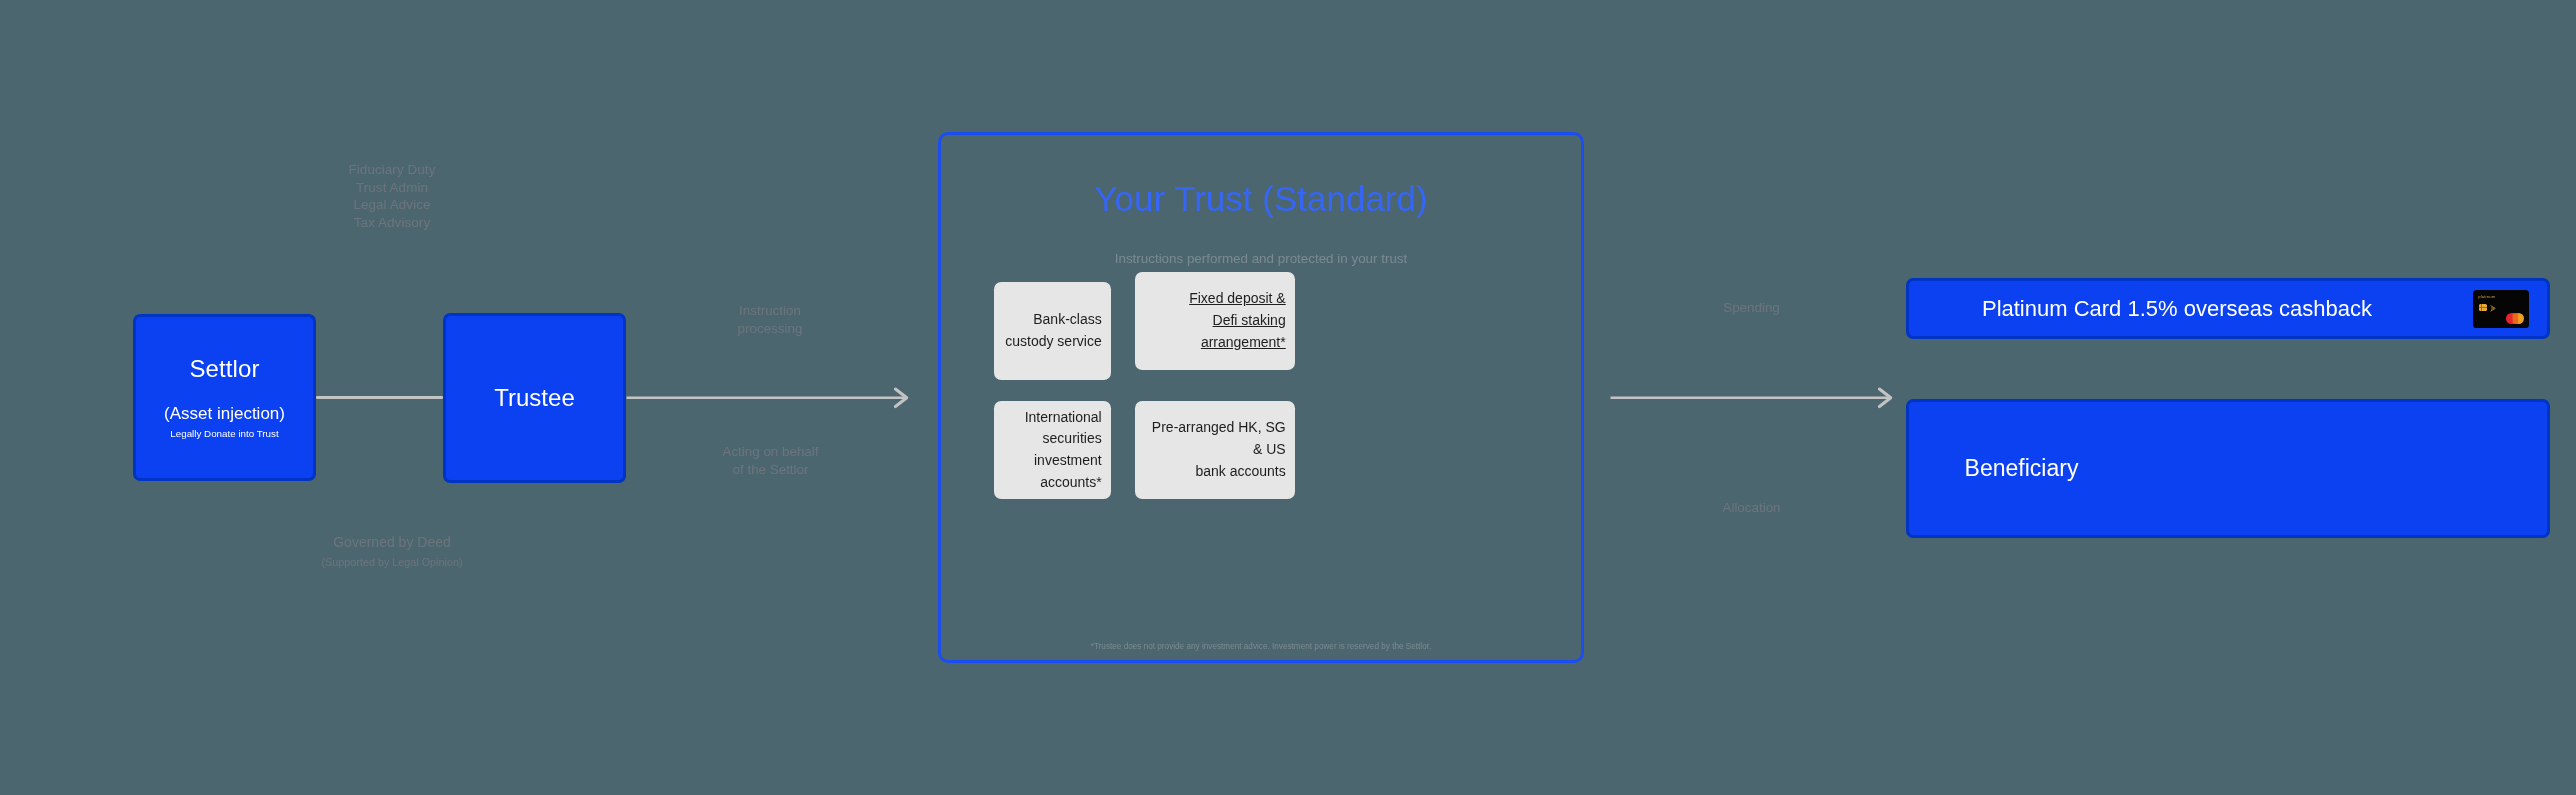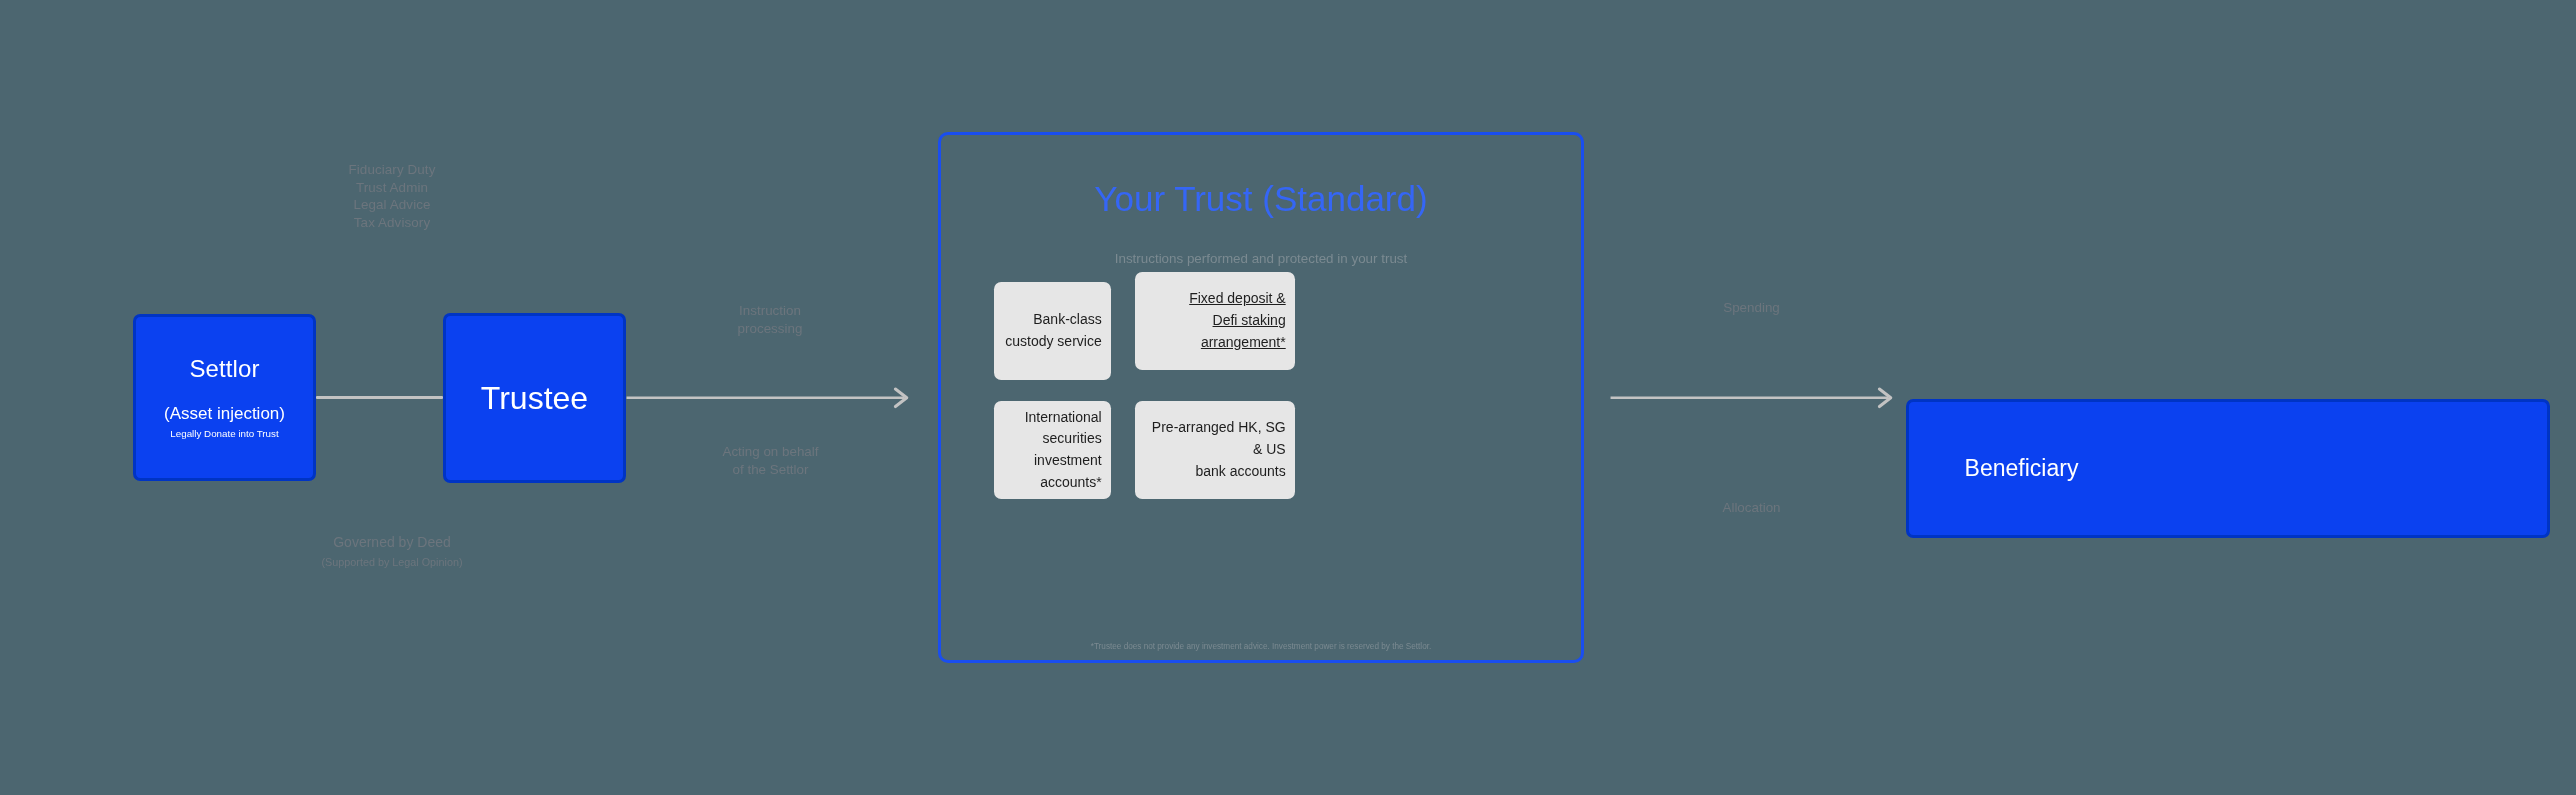--- a/index.html
+++ b/index.html
@@ -28,21 +28,21 @@
   }
 
   
   #settlor{left:133px;top:314px;width:183px;height:167px;}
   #settlor .role-title{font-size:24px;line-height:1;font-weight:400;letter-spacing:0.1px;}
   #settlor .role-sub{font-size:17px;line-height:1;margin-top:24px;font-weight:400;}
   #settlor .role-note{font-size:9.8px;line-height:1;margin-top:7.2px;font-weight:400;}
 
   
   #trustee{left:443px;top:313px;width:183px;height:170px;}
-  #trustee .role-title{font-size:32px;line-height:1;font-weight:400;}
+  #trustee .role-title{font-size:24px;line-height:1;font-weight:400;}
 
   
   .flat-line{
     position:absolute;height:2.6px;background:#c3c3c3;border-radius:1px;
   }
   #line-settlor-trustee{left:316px;top:396px;width:127px;}
 
   
   .arrow{position:absolute;height:21.6px;display:block;}
   .arrow svg{display:block;overflow:visible;}
@@ -227,19 +227,39 @@
     <div class="svc-card" id="svc-1">Fixed deposit &amp;
 Defi staking arrangement*</div>
     <div class="svc-card" id="svc-2">International securities
 investment accounts*</div>
     <div class="svc-card" id="svc-3">Pre-arranged HK, SG &amp; US
 bank accounts</div>
 
     <div id="trust-footnote">*Trustee does not provide any investment advice. Investment power is reserved by the Settlor.</div>
   </div>
 
+  <div class="blue-node" id="card-panel">
+    <div class="panel-head">Platinum Card 1.5% overseas cashback</div>
+
+    <div class="credit-card">
+      <div class="cc-brandtext">platinum</div>
+      <div class="cc-chip"></div>
+      <div class="cc-wave">
+        <svg width="7.2" height="8.8" viewBox="0 0 14 17">
+          <path d="M2 3 A7 7 0 0 1 2 14" fill="none" stroke="#e8a93a" stroke-width="1.6" stroke-linecap="round"></path>
+          <path d="M5.5 5 A4.4 4.4 0 0 1 5.5 12" fill="none" stroke="#e8a93a" stroke-width="1.6" stroke-linecap="round"></path>
+          <path d="M9 6.8 A2 2 0 0 1 9 10.2" fill="none" stroke="#e8a93a" stroke-width="1.6" stroke-linecap="round"></path>
+        </svg>
+      </div>
+      <div class="cc-mc">
+        <span class="c red"></span>
+        <span class="c org"></span>
+        <span class="c ovl"></span>
+      </div>
+    </div>
+  </div>
 
   <div class="blue-node" id="beneficiary-panel">
     <div class="panel-head">Beneficiary</div>
   </div>
 
 </div>
 
 
 </body></html>

